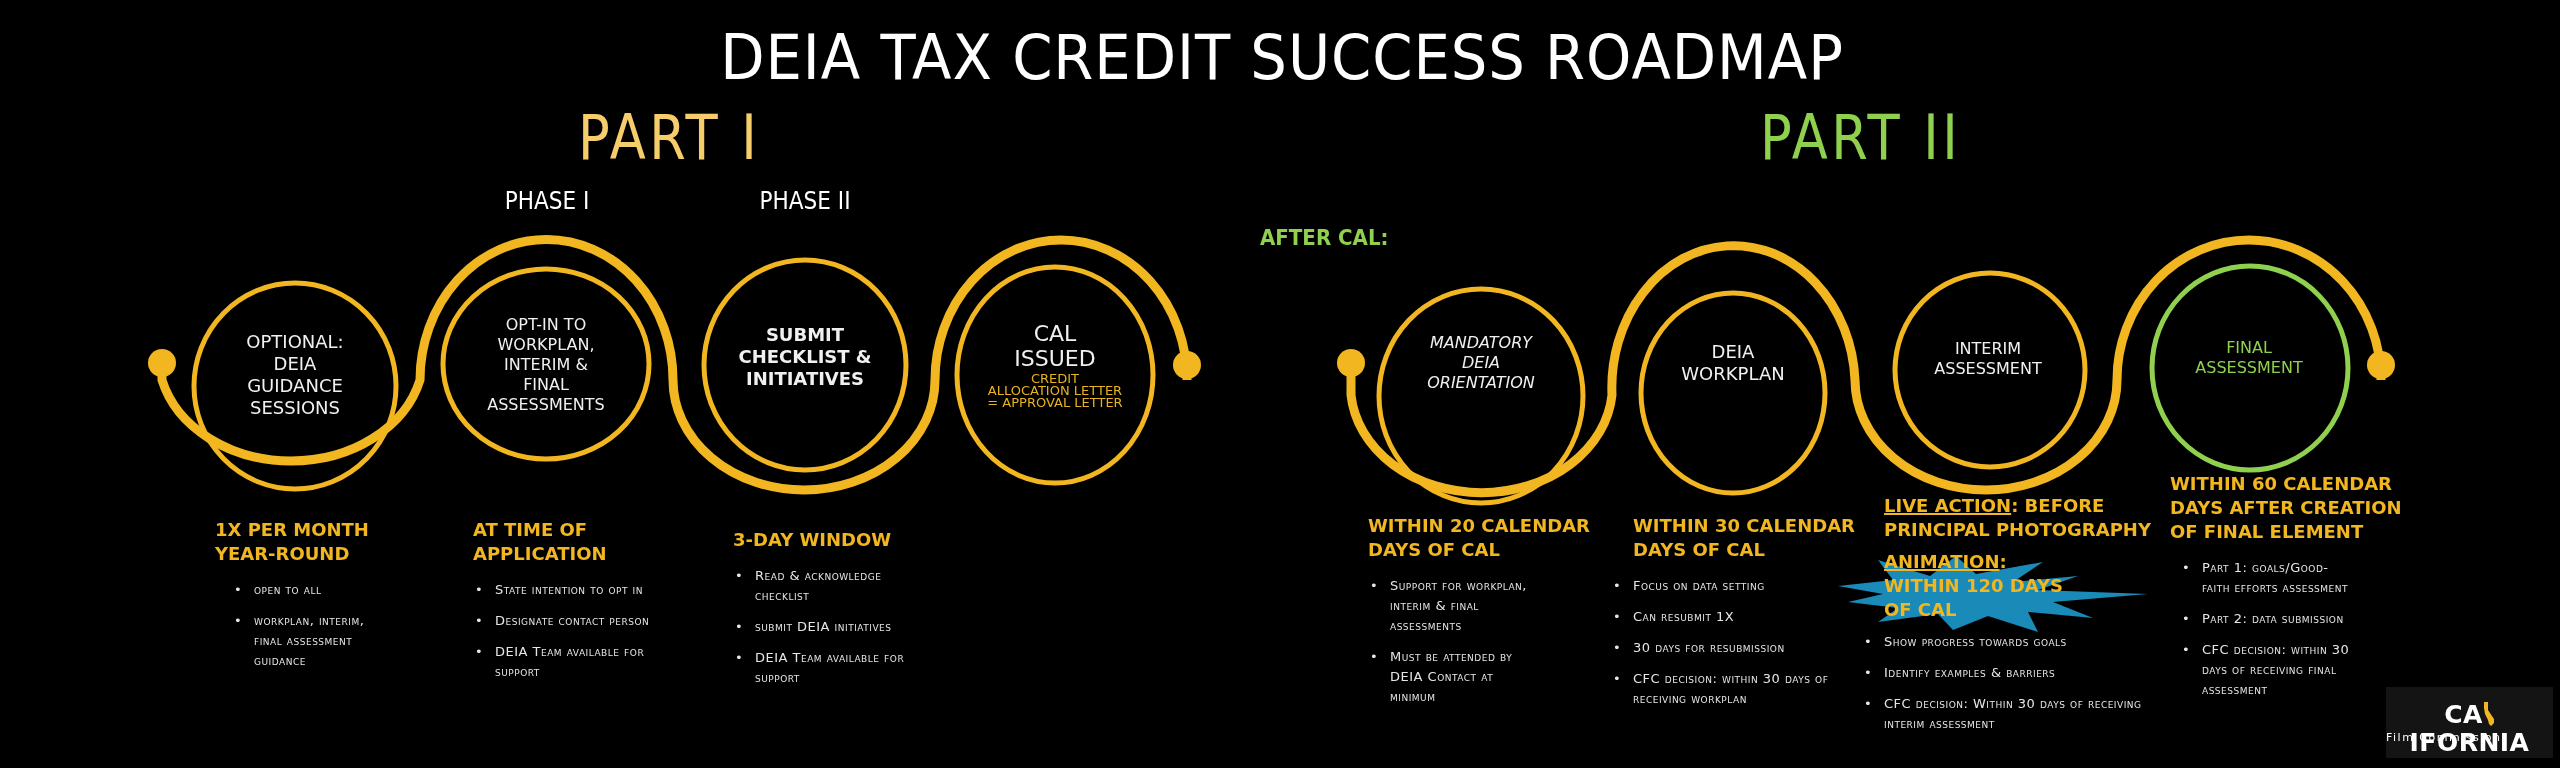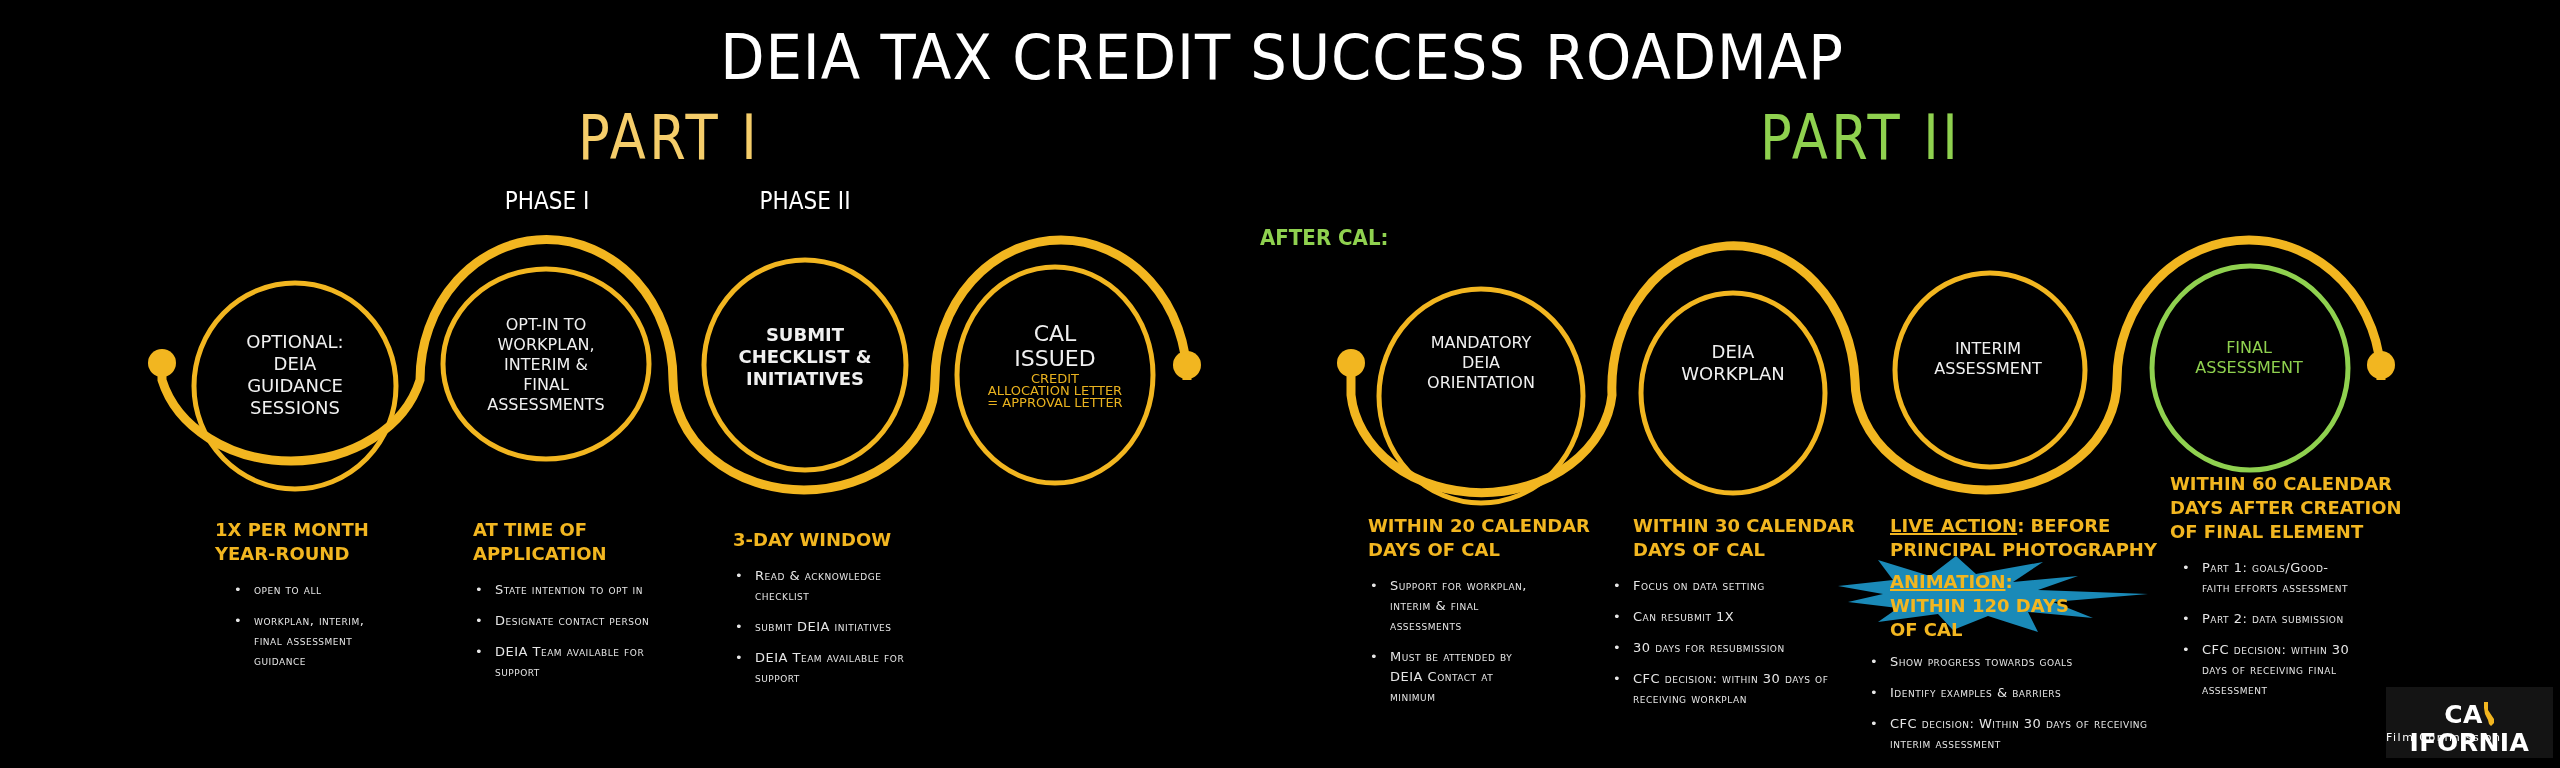--- a/index.html
+++ b/index.html
@@ -99,21 +99,21 @@
 </div>
 
 <div class="abs circle-label big" style="left:1055px; top:365px;text-align:center;">
   <span class="line">CAL</span>
   <span class="line">ISSUED</span>
   <span class="circle-sub">CREDIT</span>
   <span class="circle-sub" style="margin-top:0">ALLOCATION LETTER</span>
   <span class="circle-sub" style="margin-top:0">= APPROVAL LETTER</span>
 </div>
 
-<div class="abs circle-label small" style="left:1481px; top:363px;">
+<div class="abs circle-label small" style="left:1481px; top:363px;font-style:italic;">
   <span class="line">MANDATORY</span>
   <span class="line">DEIA</span>
   <span class="line">ORIENTATION</span>
 </div>
 
 <div class="abs circle-label" style="left:1733px; top:363px;">
   <span class="line">DEIA</span>
   <span class="line">WORKPLAN</span>
 </div>
 
@@ -182,21 +182,21 @@
     <div>DAYS OF CAL</div>
   </div>
   <ul class="bullets" style="margin-left:-22px; width:230px;">
     <li>Focus on data setting</li>
     <li>Can resubmit 1X</li>
     <li>30 days for resubmission</li>
     <li>CFC decision: within 30 days of receiving workplan</li>
   </ul>
 </div>
 
-<div class="col" style="left:1884px; top:514px; width:270px;margin-left:6px;">
+<div class="col" style="left:1884px; top:494px; width:270px;">
   <div class="col-heading">
     <u>LIVE ACTION</u><span>: BEFORE PRINCIPAL PHOTOGRAPHY</span>
   </div>
   <div class="col-heading" style="margin-top:8px; position:relative; width:200px;">
     <u>ANIMATION</u><span>: WITHIN 120 DAYS OF CAL</span>
   </div>
   <ul class="bullets" style="margin-left:-22px; margin-top:10px; width:280px;">
     <li>Show progress towards goals</li>
     <li>Identify examples &amp; barriers</li>
     <li>CFC decision: Within 30 days of receiving interim assessment</li>

